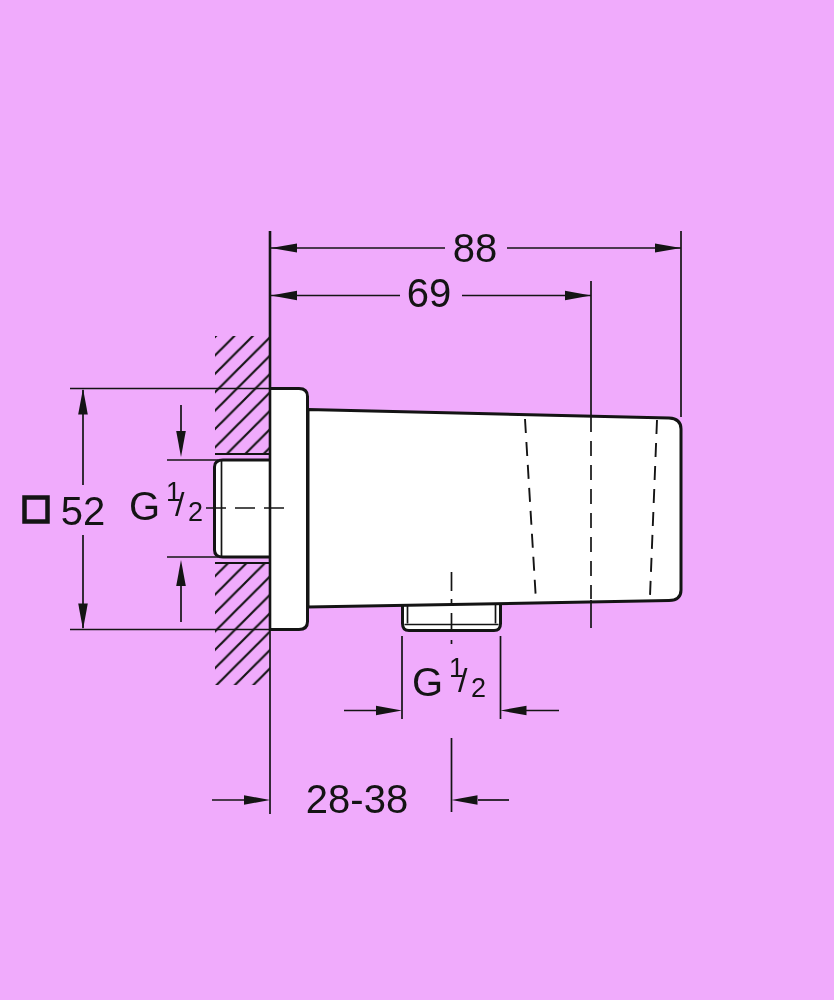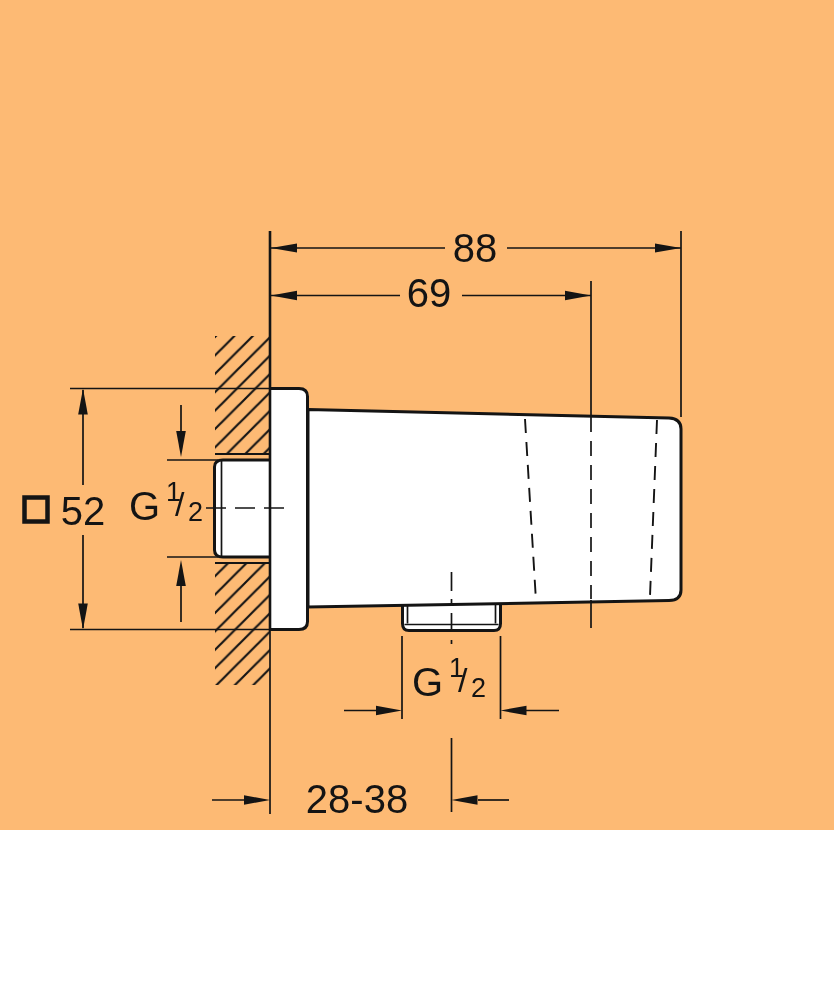--- a/index.html
+++ b/index.html
@@ -1,16 +1,16 @@
 <!DOCTYPE html>
 <html><head>
 <meta charset="utf-8">
 <style>
   html,body{margin:0;padding:0;background:#ffffff;}
-  .stage{position:relative;width:834px;height:830px;background:#fdba74;overflow:hidden;}
+  .stage{position:relative;width:834px;height:1000px;background:#f0abfc;overflow:hidden;}
   svg{display:block;}
   .objf  {fill:#ffffff;stroke:#141414;stroke-width:3;}
   .wall  {fill:none;stroke:#141414;stroke-width:2.6;stroke-linecap:butt;}
   .thin  {fill:none;stroke:#141414;stroke-width:1.7;stroke-linecap:butt;}
   .med   {fill:none;stroke:#141414;stroke-width:2.2;stroke-linecap:butt;}
   .dashB {fill:none;stroke:#141414;stroke-width:1.9;stroke-dasharray:14 9;}
   .dashE {fill:none;stroke:#141414;stroke-width:1.7;stroke-dasharray:15 9;}
   .cline {fill:none;stroke:#141414;stroke-width:1.7;stroke-dasharray:19 8 6 8;}
   .ah    {fill:#141414;stroke:none;}
   text{font-family:"Liberation Sans",sans-serif;fill:#141414;}

